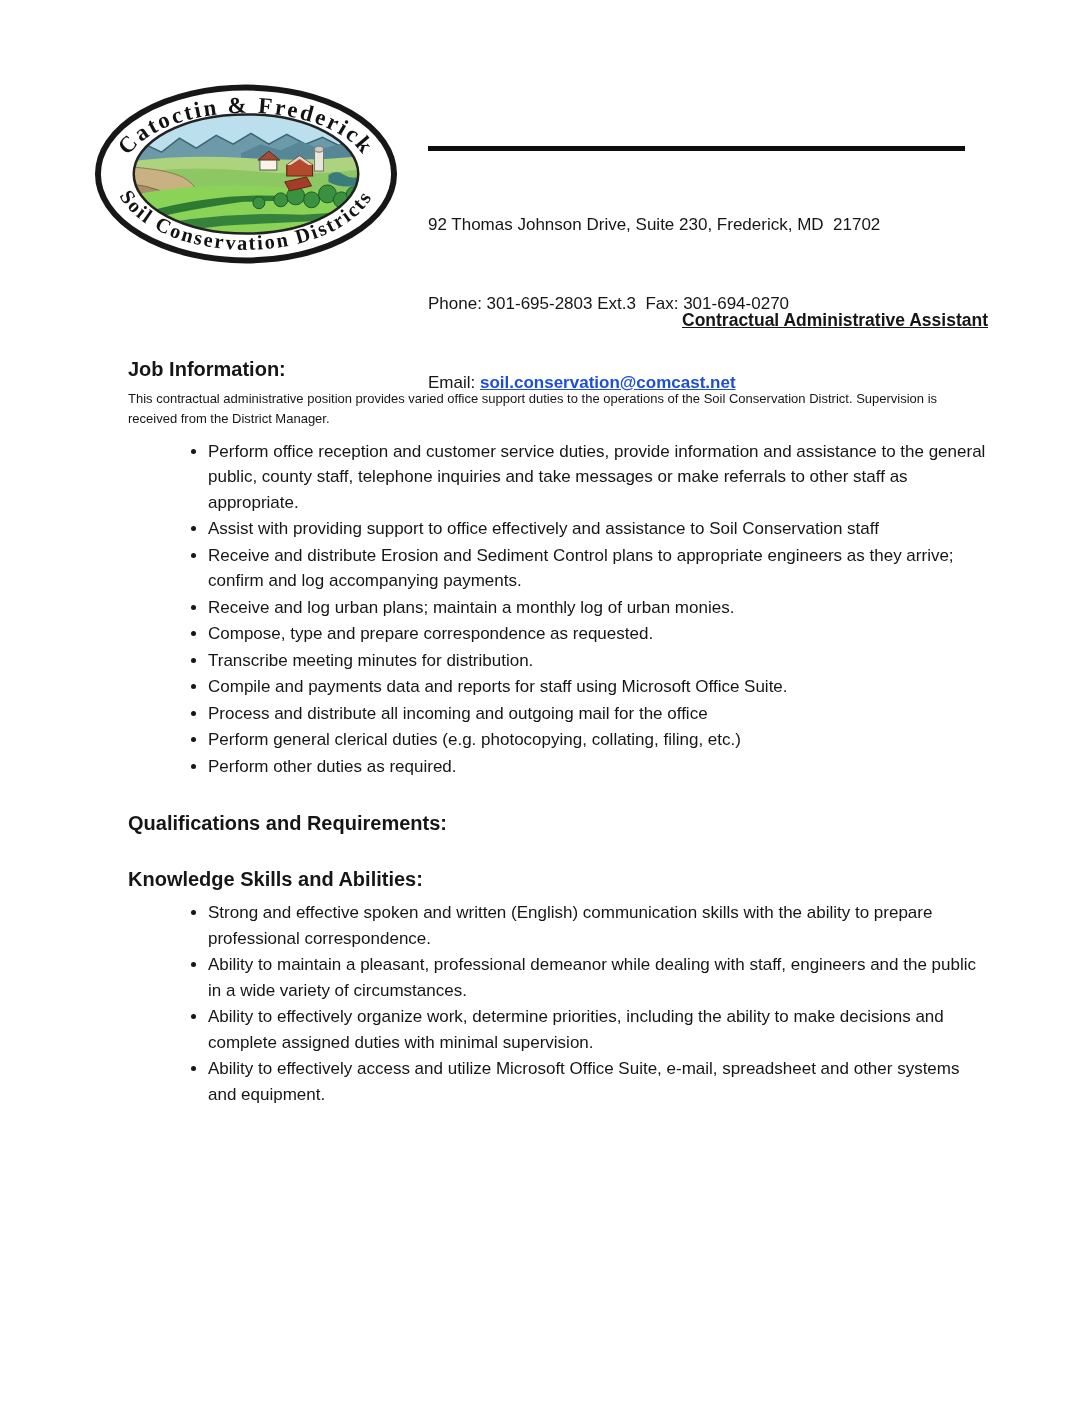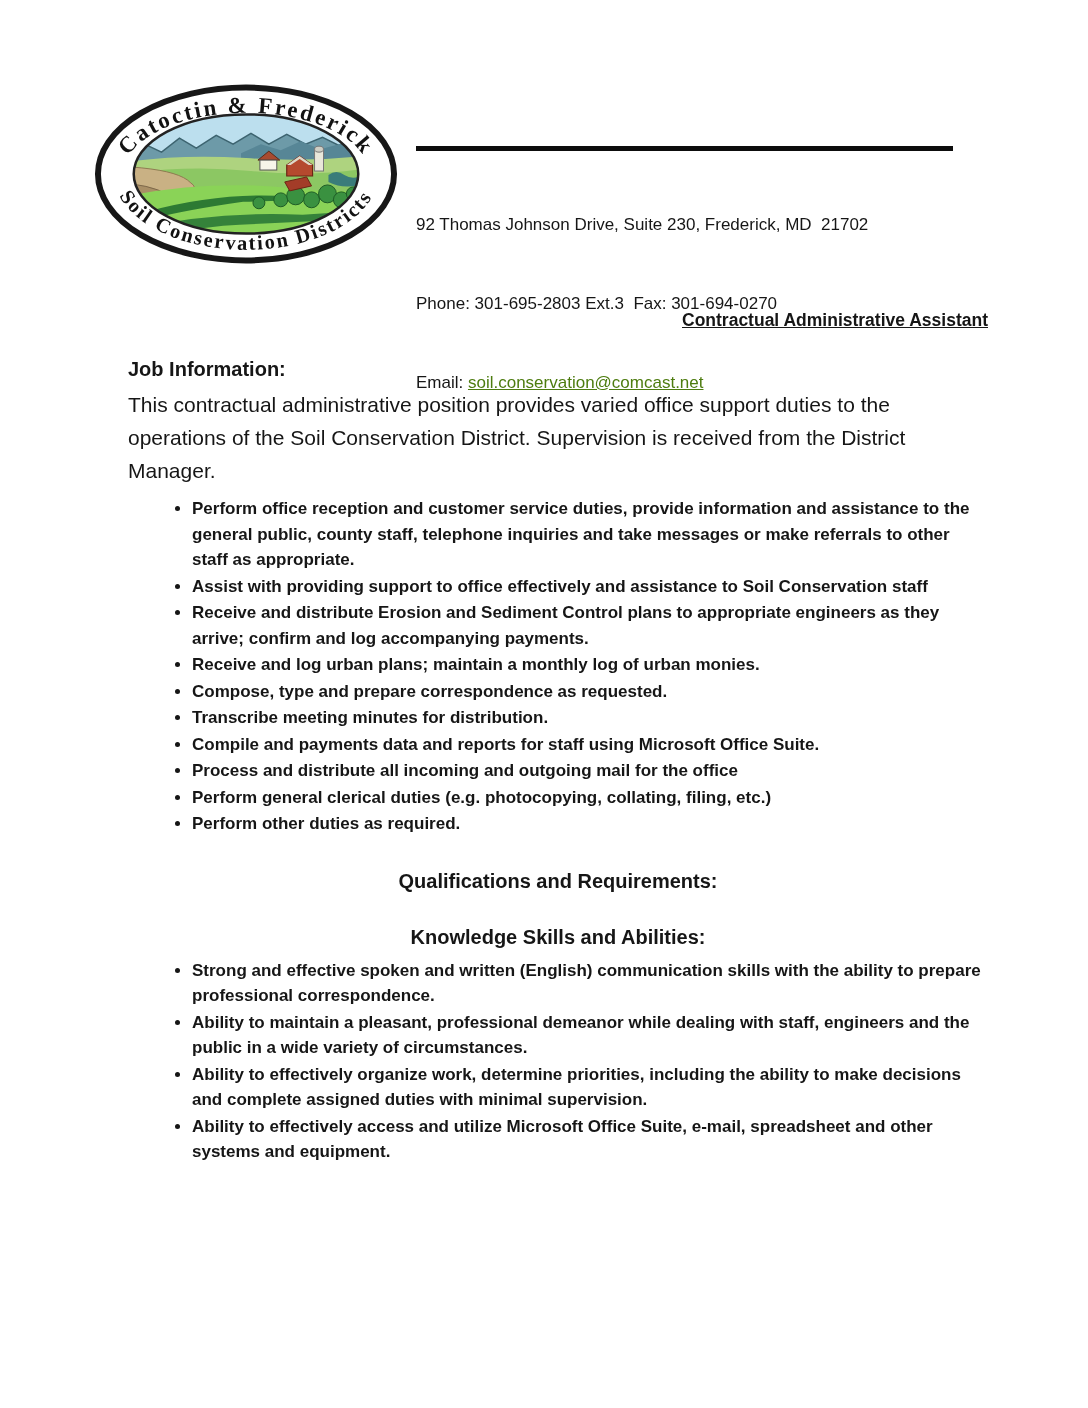--- a/index.html
+++ b/index.html
@@ -9,56 +9,56 @@
     background:#ffffff;
     font-family:"Liberation Sans", sans-serif;
     color:#161616;
     overflow:hidden;
   }
 
   
   .header { position:relative; height:282px; }
   .logo { position:absolute; left:92px; top:83px; width:308px; height:182px; }
   .contact {
-    position:absolute; left:416px; top:146px; width:537px;
+    position:absolute; left:428px; top:146px; width:537px;
     border-top:5px solid #0d0d0d;
     padding-top:8px;
     font-size:17px; line-height:1.55;
     white-space:pre-wrap;
     font-weight:500;
   }
-  .contact a { color:#4d7c0f; text-decoration:underline; }
+  .contact a { color:#1d4ed8; text-decoration:underline;font-weight:bold; }
 
   
   .main { padding:0 100px 0 128px; }
   .doc-title {
     text-align:right;
     font-weight:bold;
     text-decoration:underline;
     font-size:17.5px;
     margin:28px 0 0 0;
   }
   .sec-heading {
     font-size:20px; font-weight:bold;
     margin:27px 0 0 0;
   }
-  .sec-heading.gap-lg { margin-top:33px;text-align:center; }
+  .sec-heading.gap-lg { margin-top:33px; }
   .sec-body {
     margin:8px 0 0 0;
-    font-size:21px; line-height:1.56;
+    font-size:13px; line-height:1.56;
     max-width:860px;
   }
   ul.bullets {
     margin:9px 0 0 0;
     padding:0 0 0 64px;
     list-style:disc;
     font-size:17px; line-height:1.5;
     max-width:856px;
   }
-  ul.bullets li { margin:0 0 1px 0; padding:0;font-weight:bold; }
+  ul.bullets li { margin:0 0 1px 16px; padding:0; }
 
   
   .logo text {
     font-family:"Liberation Serif", serif;
     font-weight:bold;
     fill:#121212;
   }
 </style>
 </head>
 <body>

